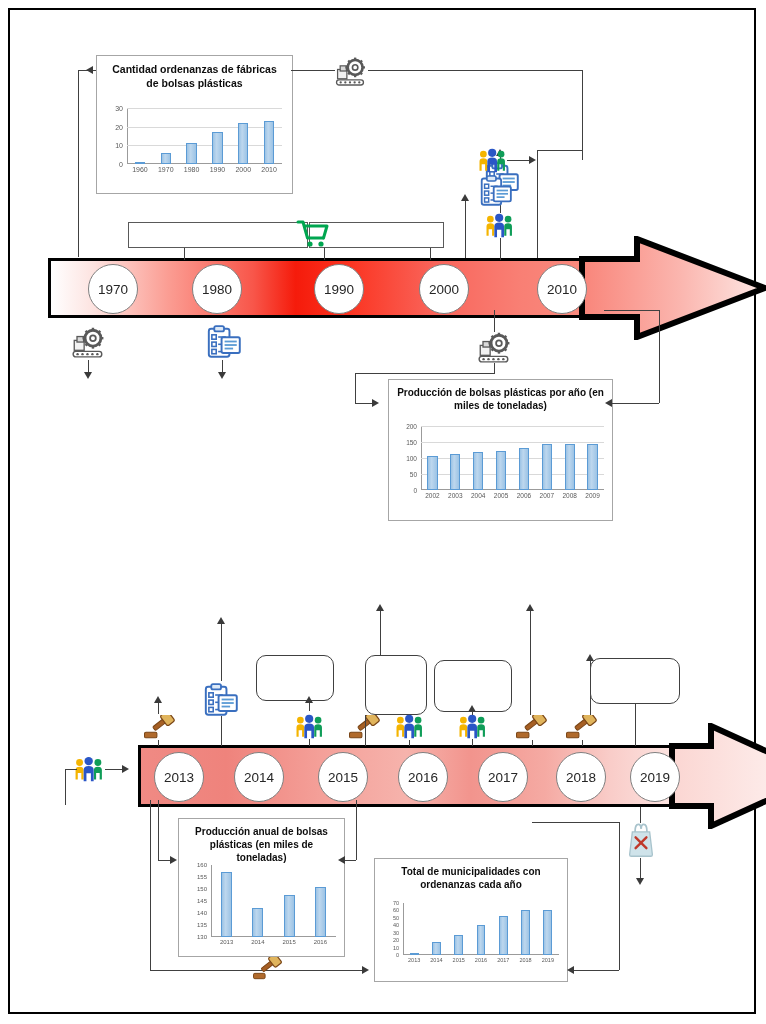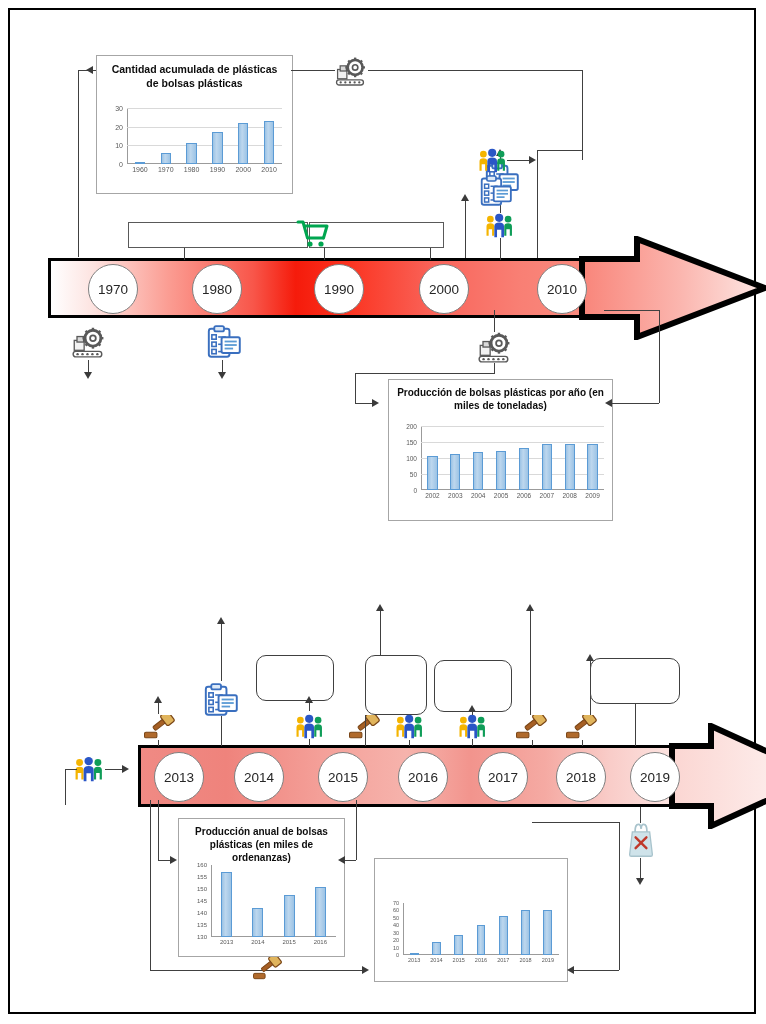--- a/index.html
+++ b/index.html
@@ -139,21 +139,21 @@
         <path d="M17.5 9 Q17.5 2 14.5 2 Q12.2 2 12.2 6" fill="none" stroke="#a8c3cc" stroke-width="1.6"></path>
         <g stroke="#c0392b" stroke-width="2.2" stroke-linecap="round">
           <line x1="7" y1="14" x2="17" y2="24"></line>
           <line x1="17" y1="14" x2="7" y2="24"></line>
         </g>
       </g>
     </defs>
   </svg>
 
   <div class="chart" id="chart-fabricas" style="left:86px;top:45px;width:195px;height:137px;">
-    <div class="chart-title" style="position:absolute;left:10px;top:7px;width:175px;font-size:10.5px;line-height:1.3;">Cantidad acumulada de plásticas de bolsas plásticas</div>
+    <div class="chart-title" style="position:absolute;left:10px;top:7px;width:175px;font-size:10.5px;line-height:1.3;">Cantidad ordenanzas de fábricas de bolsas plásticas</div>
     <div class="plot" style="left:30px;top:52px;right:10px;height:56px;">
         <div class="axis-y" style="left:0;"></div>
         <div class="axis-x" style="bottom:0;"></div>
         <div class="ytick" style="left:-30px;top:56px;width:26px;font-size:7px;">0</div>
         <div class="gl" style="top:37.333333333333336px;"></div>
         <div class="ytick" style="left:-30px;top:37.333333333333336px;width:26px;font-size:7px;">10</div>
         <div class="gl" style="top:18.66666666666667px;"></div>
         <div class="ytick" style="left:-30px;top:18.66666666666667px;width:26px;font-size:7px;">20</div>
         <div class="gl" style="top:0px;"></div>
         <div class="ytick" style="left:-30px;top:0px;width:26px;font-size:7px;">30</div>
@@ -389,21 +389,21 @@
     <div class="ln lnv" style="left:572px;top:730px;height:6px;"></div>
     <div class="ln lnv" style="left:625px;top:694px;height:42px;"></div>
     <svg viewBox="0 0 24 33" width="26" height="36" class="icon" style="left:618px;top:812px;">
       <use href="#g-bag"></use>
     </svg>
     <div class="ln lnv" style="left:630px;top:797px;height:16px;"></div>
     <div class="ln lnv" style="left:630px;top:848px;height:22px;"></div>
     <div class="arrowhead ah-down" style="left:626px;top:868px;"></div>
     <div class="txt abs" style="left:574px;top:884px;width:112px;font-size:12px;line-height:1.3;"></div>
     <div class="chart" style="left:168px;top:808px;width:165px;height:137px;">
-      <div class="chart-title" style="position:absolute;left:6px;top:6px;width:153px;font-size:10px;line-height:1.3;">Producción anual de bolsas plásticas (en miles de ordenanzas)</div>
+      <div class="chart-title" style="position:absolute;left:6px;top:6px;width:153px;font-size:10px;line-height:1.3;">Producción anual de bolsas plásticas (en miles de toneladas)</div>
       <div class="plot" style="left:32px;top:46px;right:8px;height:72px;" id="plot-c3">
         <div class="axis-y" style="left:0;"></div>
         <div class="axis-x" style="bottom:0;"></div>
         <div class="ytick" style="left:-30px;top:72px;width:26px;font-size:6px;">130</div>
         <div class="ytick" style="left:-30px;top:60px;width:26px;font-size:6px;">135</div>
         <div class="ytick" style="left:-30px;top:48px;width:26px;font-size:6px;">140</div>
         <div class="ytick" style="left:-30px;top:36px;width:26px;font-size:6px;">145</div>
         <div class="ytick" style="left:-30px;top:24px;width:26px;font-size:6px;">150</div>
         <div class="ytick" style="left:-30px;top:12px;width:26px;font-size:6px;">155</div>
         <div class="ytick" style="left:-30px;top:0px;width:26px;font-size:6px;">160</div>
@@ -411,20 +411,21 @@
         <div class="xtick" style="left:0px;top:74px;width:31.25px;font-size:6px;">2013</div>
         <div class="bar" style="left:41.40625px;width:10.9375px;height:28.8px;" title="2014: 142"></div>
         <div class="xtick" style="left:31.25px;top:74px;width:31.25px;font-size:6px;">2014</div>
         <div class="bar" style="left:72.65625px;width:10.9375px;height:42px;" title="2015: 147.5"></div>
         <div class="xtick" style="left:62.5px;top:74px;width:31.25px;font-size:6px;">2015</div>
         <div class="bar" style="left:103.90625px;width:10.9375px;height:50.4px;" title="2016: 151"></div>
         <div class="xtick" style="left:93.75px;top:74px;width:31.25px;font-size:6px;">2016</div>
       </div>
     </div>
     <div class="chart" style="left:364px;top:848px;width:192px;height:122px;">
+      <div class="chart-title" style="position:absolute;left:8px;top:6px;width:176px;font-size:10px;line-height:1.3;">Total de municipalidades con ordenanzas cada año</div>
       <div class="plot" style="left:28px;top:44px;right:8px;height:52px;" id="plot-c4">
         <div class="axis-y" style="left:0;"></div>
         <div class="axis-x" style="bottom:0;"></div>
         <div class="ytick" style="left:-30px;top:52px;width:26px;font-size:5.5px;">0</div>
         <div class="ytick" style="left:-30px;top:44.57142857142857px;width:26px;font-size:5.5px;">10</div>
         <div class="ytick" style="left:-30px;top:37.142857142857146px;width:26px;font-size:5.5px;">20</div>
         <div class="ytick" style="left:-30px;top:29.714285714285715px;width:26px;font-size:5.5px;">30</div>
         <div class="ytick" style="left:-30px;top:22.28571428571429px;width:26px;font-size:5.5px;">40</div>
         <div class="ytick" style="left:-30px;top:14.857142857142854px;width:26px;font-size:5.5px;">50</div>
         <div class="ytick" style="left:-30px;top:7.428571428571431px;width:26px;font-size:5.5px;">60</div>

